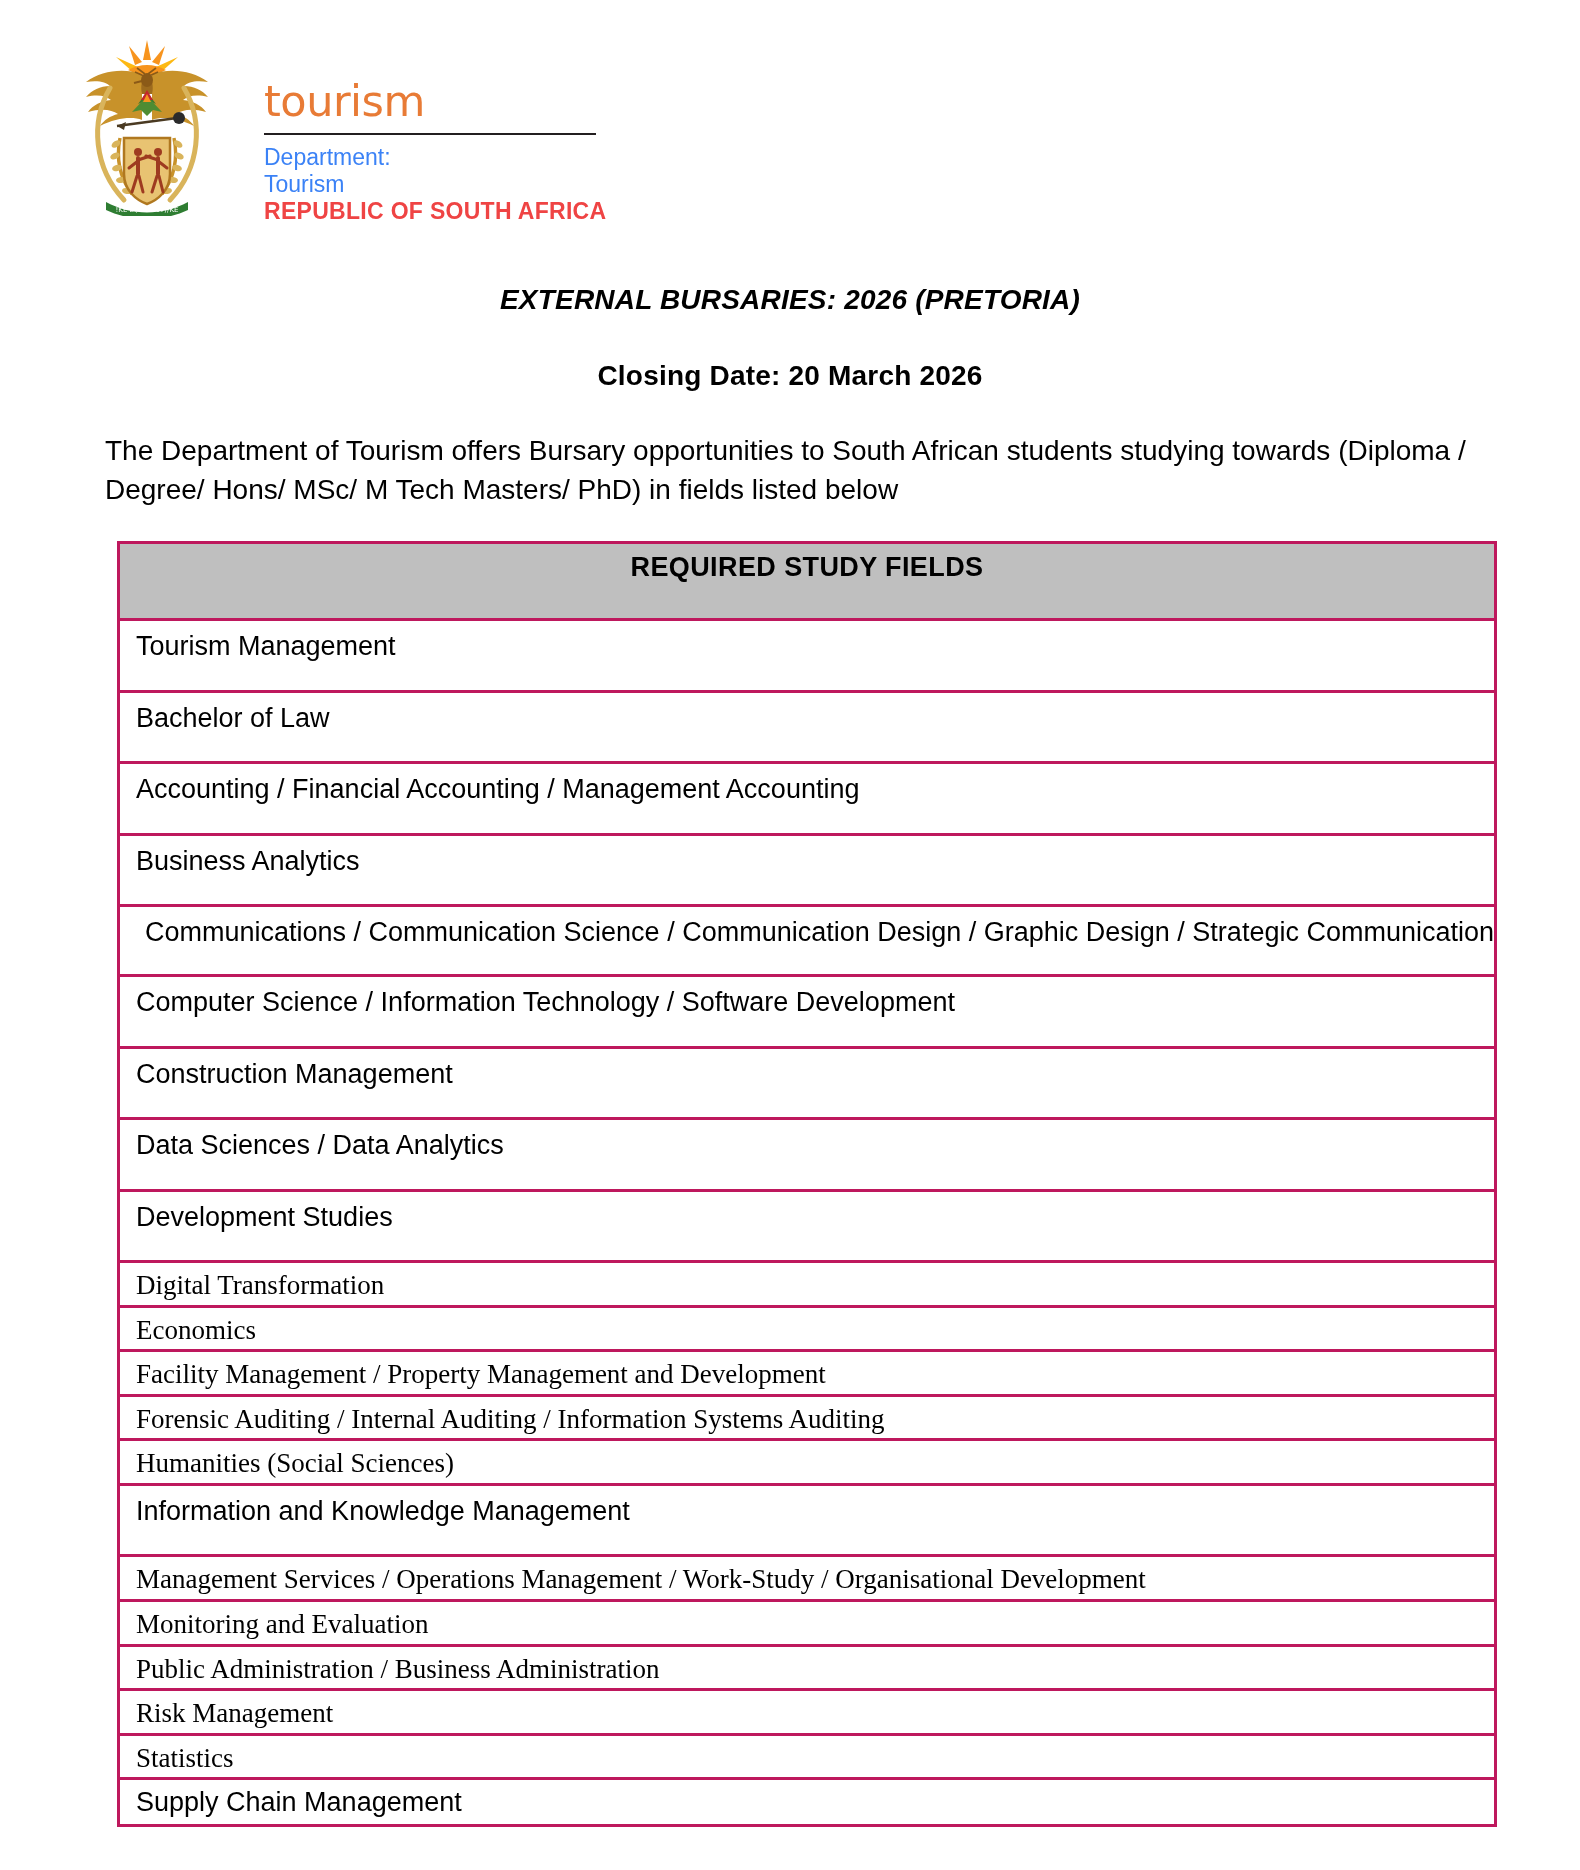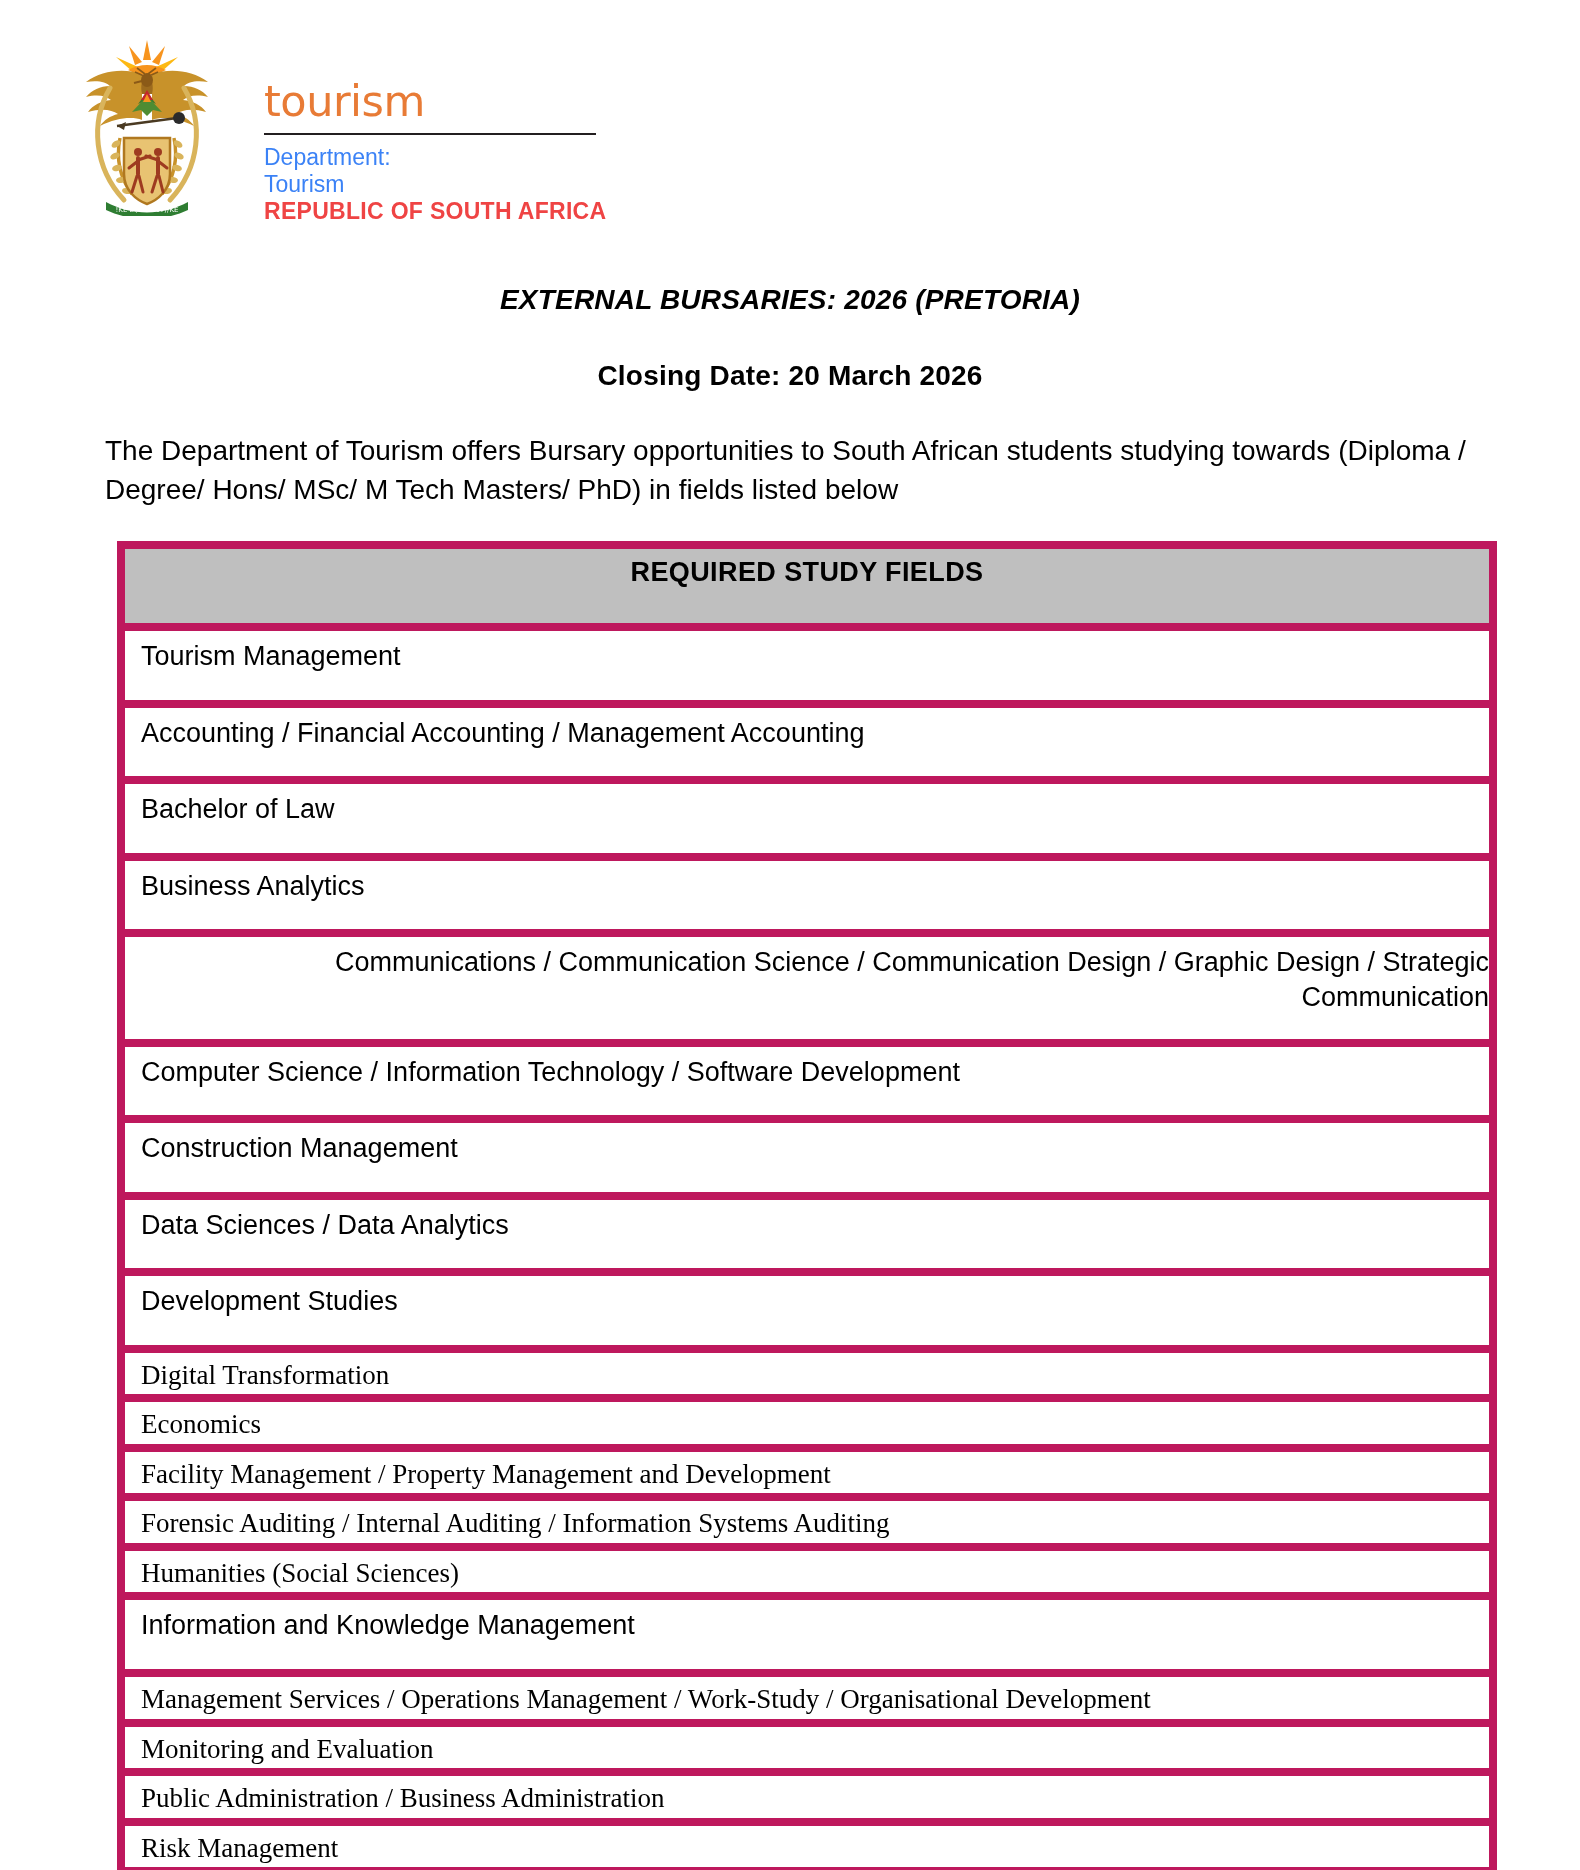--- a/index.html
+++ b/index.html
@@ -89,21 +89,21 @@
   }
 
   
   .fields-table {
     border-collapse: collapse;
     margin: 32px 0 0 117px;
     width: 1380px;
     table-layout: fixed;
   }
   .fields-table td, .fields-table th {
-    border: 8px solid #be185d;
+    border: 3px solid #be185d;
     padding: 0;
     vertical-align: top;
   }
   .fields-table th {
     background: #bfbfbf;
     text-align: center;
     font-size: 27px;
     font-weight: bold;
     letter-spacing: 0.4px;
     height: 56px;
@@ -217,26 +217,26 @@
       </tr>
     </thead>
     <tbody id="fields-body">
         <tr class="row-loose">
           <td>
             <div class="cell">Tourism Management</div>
           </td>
         </tr>
         <tr class="row-loose">
           <td>
+            <div class="cell">Bachelor of Law</div>
+          </td>
+        </tr>
+        <tr class="row-loose">
+          <td>
             <div class="cell">Accounting / Financial Accounting / Management Accounting</div>
-          </td>
-        </tr>
-        <tr class="row-loose">
-          <td>
-            <div class="cell">Bachelor of Law</div>
           </td>
         </tr>
         <tr class="row-loose">
           <td>
             <div class="cell">Business Analytics</div>
           </td>
         </tr>
         <tr class="row-loose2">
           <td>
             <div class="cell">Communications / Communication Science / Communication Design / Graphic Design / Strategic Communication</div>

